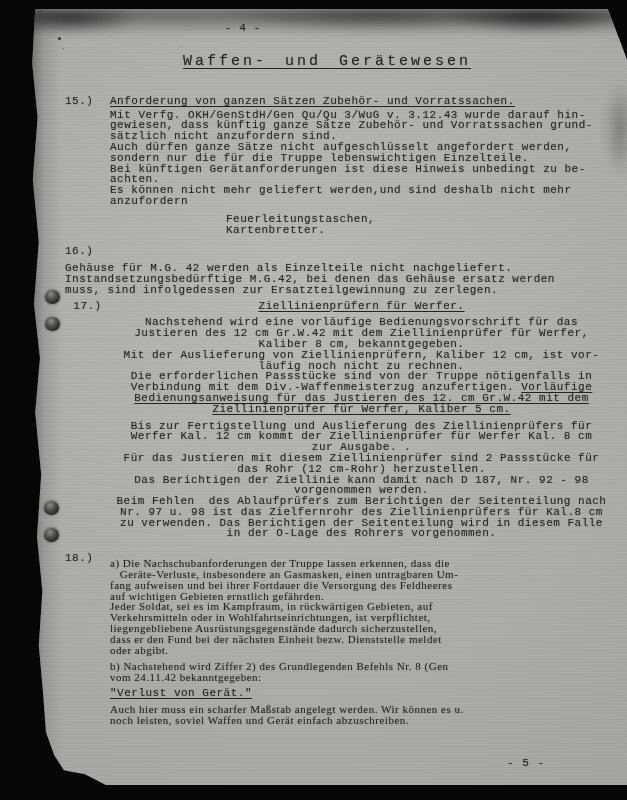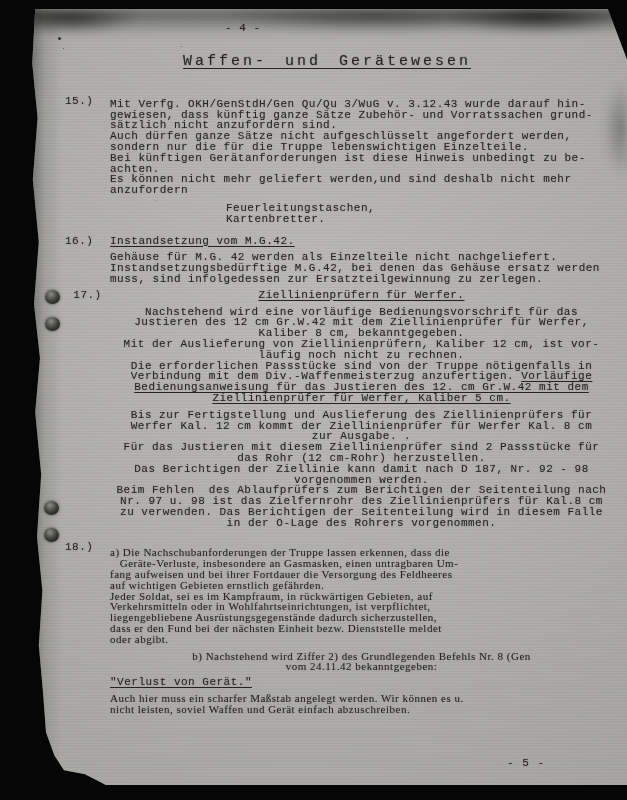--- a/index.html
+++ b/index.html
@@ -63,24 +63,24 @@
 
   .sec { display:flex; }
   .sec .num { width:45px; flex:none; }
   .sec .bd { flex:1; min-width:0; }
   .hd { text-decoration:underline; text-underline-offset:2px; text-decoration-thickness:1px; }
   .para { white-space:pre-wrap; margin-top:3px; }
   .para.indent { margin-left:116px; margin-top:7px; }
   .u { text-decoration:underline; text-underline-offset:2px; text-decoration-thickness:1px; }
 
   .s15 { margin-top:27px; }
-  .s16 { margin-top:11px; } .s16 .para { margin-top:6px; }
+  .s16 { margin-top:11px;flex-direction:column; } .s16 .para { margin-top:6px; }
   .s17 { margin-top:5px;text-align:center; }  .s17 .para { margin-top:6px; }
   .s18 { margin-top:14px; } .s18 .para { margin-top:5px;font-family:Liberation Serif, serif; }
-  .s18 .para.itemb { margin-top:6px;text-align:center; }
+  .s18 .para.itemb { margin-top:6px; }
   .s18 .quote-hd { margin-top:5px; white-space:pre; }
 </style>
 </head>
 <body>
 
 <div class="scan">
   <div class="paper">
     <div class="edge-shade"></div>
     <div class="smudges"></div>
     <div class="specks"></div>
@@ -91,38 +91,38 @@
     <span class="hole h4"></span>
 
     <div class="content">
       <div class="pagenum top">- 4 -</div>
 
       <div class="title">Waffen- und Gerätewesen</div>
 
       <section class="sec s15">
         <div class="num">15.)</div>
         <div class="bd">
+          <div class="hd">Anforderung von ganzen Sätzen Zubehör- und Vorratssachen.</div>
           <div class="para">Mit Verfg. OKH/GenStdH/Gen Qu/Qu 3/WuG v. 3.12.43 wurde darauf hin-
 gewiesen, dass künftig ganze Sätze Zubehör- und Vorratssachen grund-
 sätzlich nicht anzufordern sind.
 Auch dürfen ganze Sätze nicht aufgeschlüsselt angefordert werden,
 sondern nur die für die Truppe lebenswichtigen Einzelteile.
 Bei künftigen Gerätanforderungen ist diese Hinweis unbedingt zu be-
 achten.
 Es können nicht mehr geliefert werden,und sind deshalb nicht mehr
 anzufordern</div>
           <div class="para indent">Feuerleitungstaschen,
 Kartenbretter.</div>
         </div>
       </section>
 
       <section class="sec s16">
         <div class="num">16.)</div>
         <div class="bd">
-          <div class="hd">Instandsetzung vom M.G.42.</div>
           <div class="para">Gehäuse für M.G. 42 werden als Einzelteile nicht nachgeliefert.
 Instandsetzungsbedürftige M.G.42, bei denen das Gehäuse ersatz werden
 muss, sind infolgedessen zur Ersatzteilgewinnung zu zerlegen.</div>
         </div>
       </section>
 
       <section class="sec s17">
         <div class="num">17.)</div>
         <div class="bd">
           <div class="hd">Ziellinienprüfern für Werfer.</div>
@@ -158,20 +158,20 @@
 auf wichtigen Gebieten ernstlich gefährden.
 Jeder Soldat, sei es im Kampfraum, in rückwärtigen Gebieten, auf
 Verkehrsmitteln oder in Wohlfahrtseinrichtungen, ist verpflichtet,
 liegengebliebene Ausrüstungsgegenstände dadurch sicherzustellen,
 dass er den Fund bei der nächsten Einheit bezw. Dienststelle meldet
 oder abgibt.</div>
           <div class="para itemb">b) Nachstehend wird Ziffer 2) des Grundlegenden Befehls Nr. 8 (Gen
 vom 24.11.42 bekanntgegeben:</div>
           <div class="quote-hd u">"Verlust von Gerät."</div>
           <div class="para">Auch hier muss ein scharfer Maßstab angelegt werden. Wir können es u.
-nicht leisten, soviel Waffen und Gerät einfach abzuschreiben.</div>
+noch leisten, soviel Waffen und Gerät einfach abzuschreiben.</div>
         </div>
       </section>
     </div>
 
     <div class="pagenum bottom">- 5 -</div>
   </div>
 </div>
 
 </body></html>

